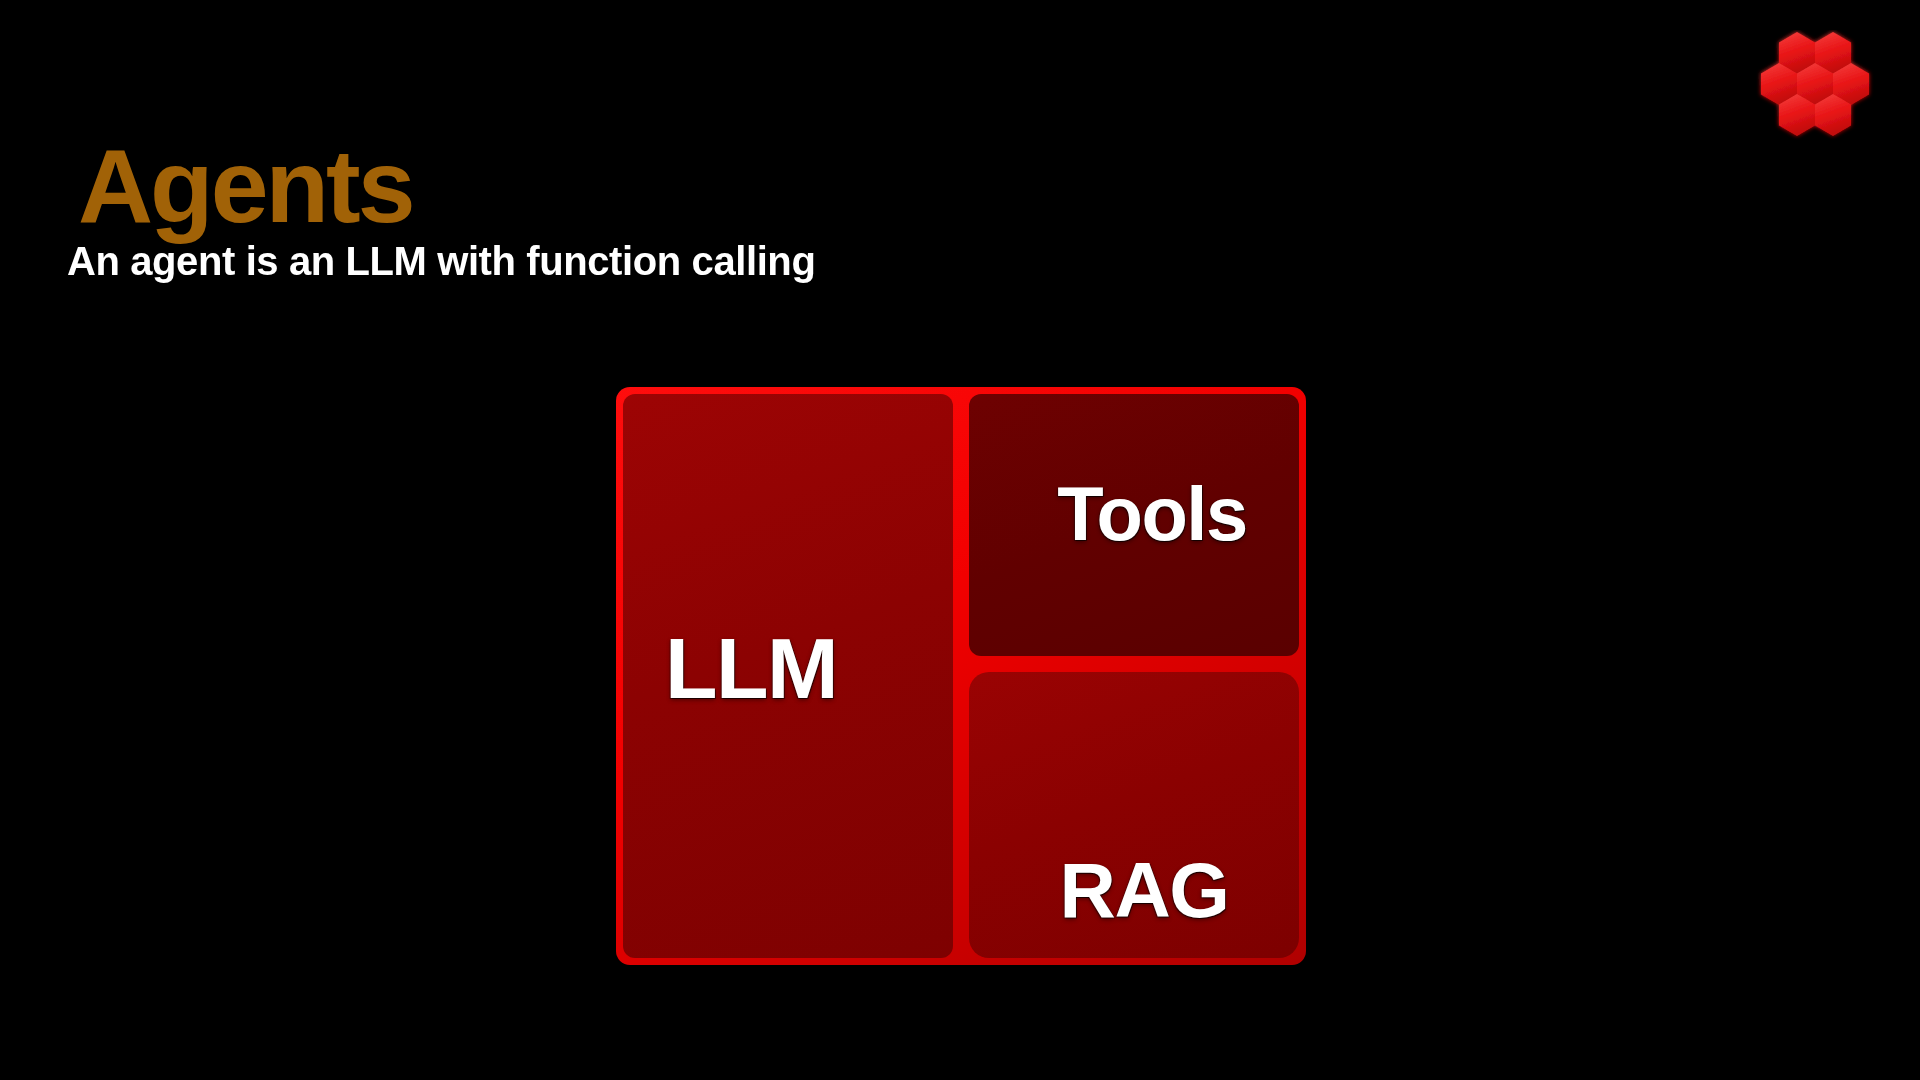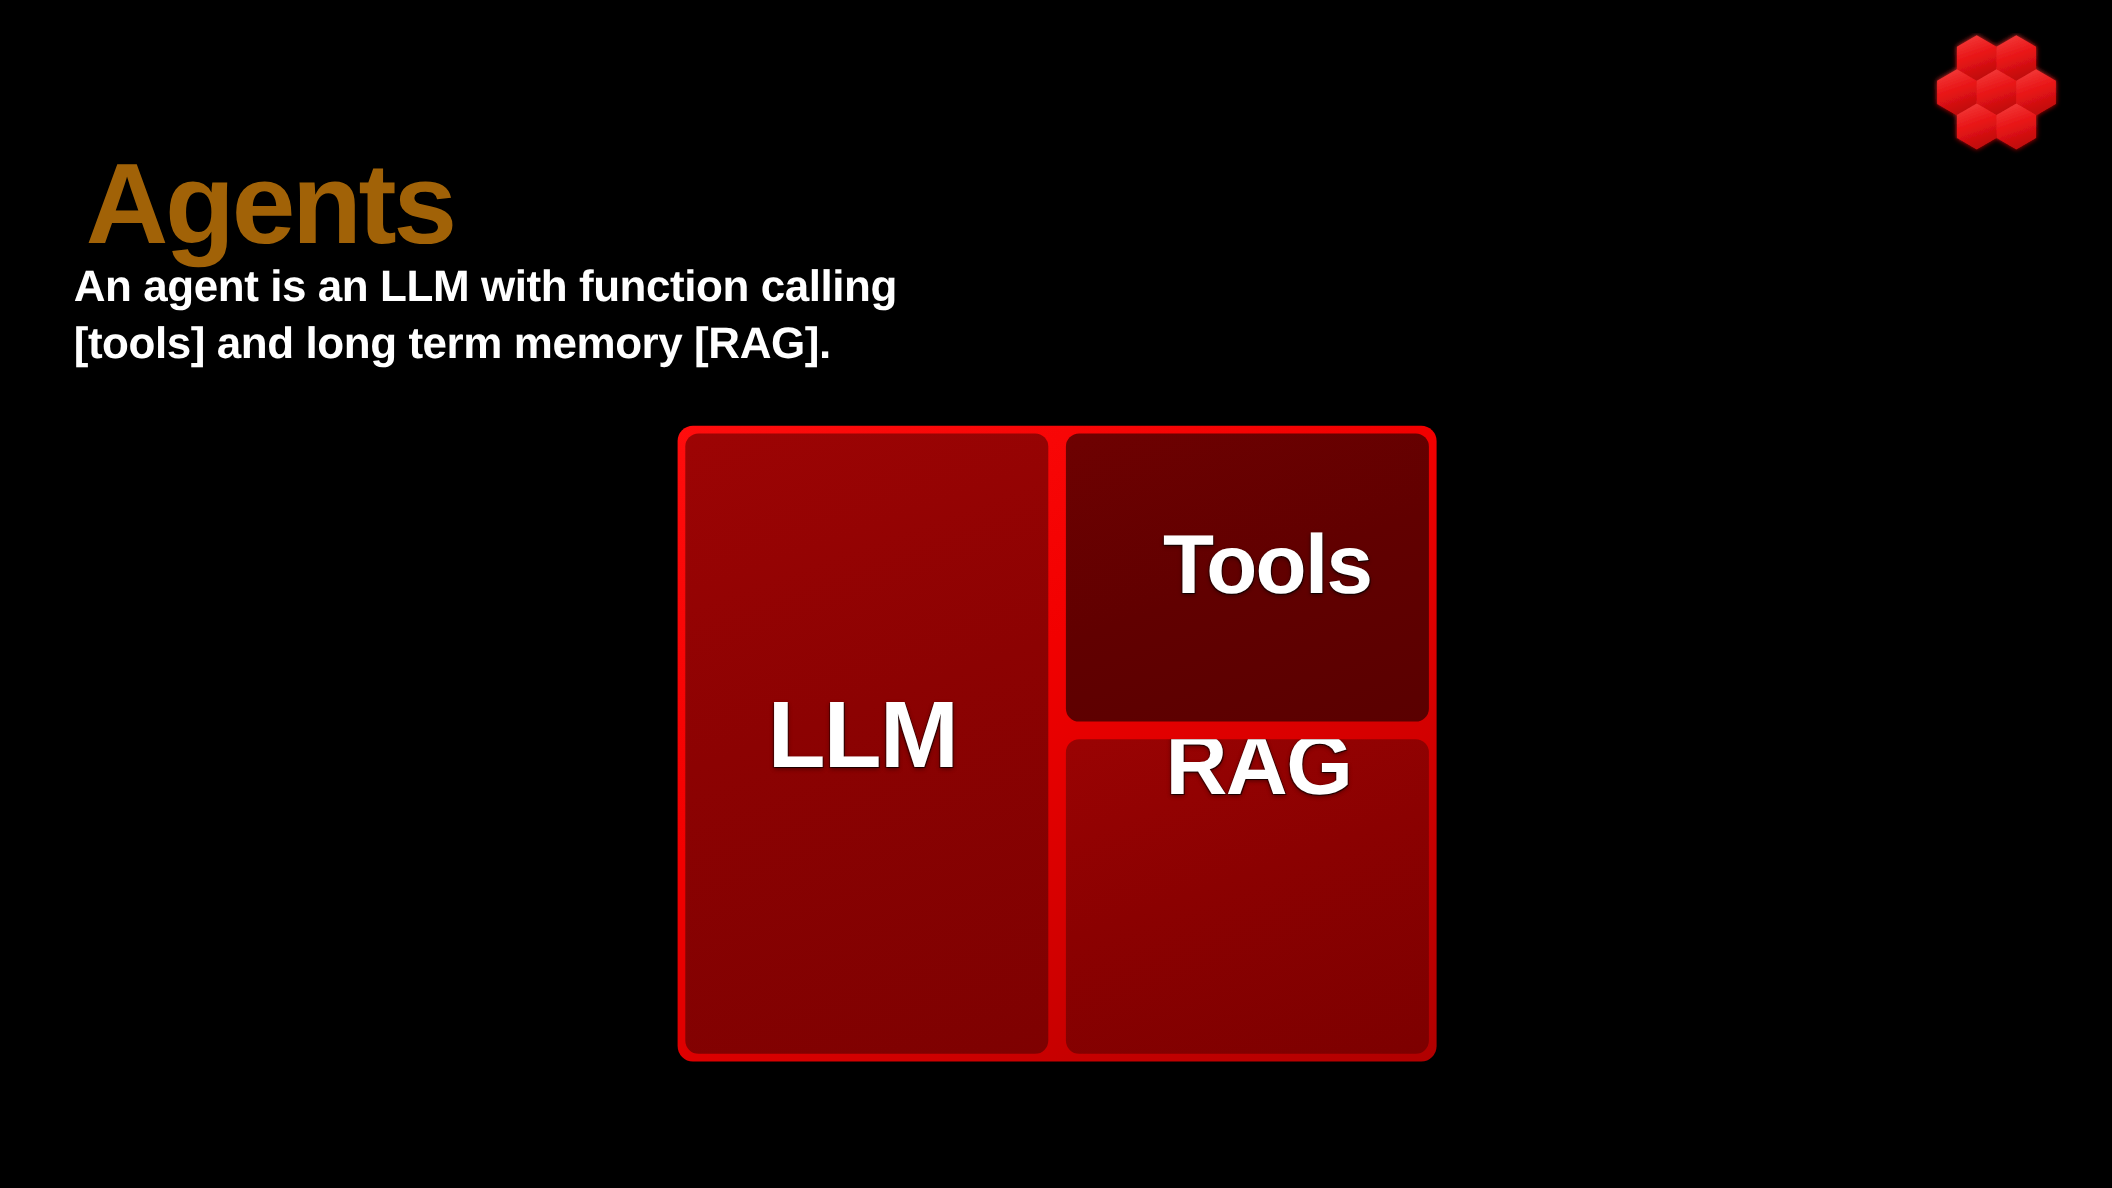--- a/index.html
+++ b/index.html
@@ -99,21 +99,22 @@
       -1px 1px 0 rgba(0,0,0,.35),
        0 2px 4px rgba(0,0,0,.45);
     white-space: nowrap;
   }
 
   
   #panel-llm {
     width: 100%;
     background: linear-gradient(160deg, #9d0404 0%, #8c0202 45%, #7e0101 100%);
     align-items: center;
-    justify-content: center;
+    justify-content: flex-start;
+    padding-left: 46px;
   }
   #panel-llm .panel-label {
     font-size: 86px;
     transform: translate(-4px, -8px);
   }
 
   
   #panel-tools {
     flex: 0 0 262px;
     background: linear-gradient(160deg, #6e0101 0%, #610000 50%, #5a0000 100%);
@@ -122,22 +123,23 @@
   }
   #panel-tools .panel-label {
     font-size: 76px;
     transform: translate(18px, -12px);
   }
 
   
   #panel-rag {
     flex: 1 1 auto;
     background: linear-gradient(160deg, #9a0303 0%, #8b0101 45%, #7d0000 100%);
-    align-items: flex-start;
+    align-items: flex-end;
     justify-content: center;
+    border-radius: 20px;
   }
   #panel-rag .panel-label {
     font-size: 78px;
     transform: translate(10px, -22px);
   }
 </style>
 </head>
 <body>
 
 <div id="slide">
@@ -170,21 +172,20 @@
         <polygon points="42,64 60,74.5 60,95.5 42,106 24,95.5 24,74.5"></polygon>
         <polygon points="78,64 96,74.5 96,95.5 78,106 60,95.5 60,74.5"></polygon>
       </g>
     </svg>
   </div>
 
   <h1 class="title">Agents</h1>
 
   <div class="subtitle">
     <span class="line">An agent is an LLM with function calling</span>
-    <span class="line">[tools] and long term memory [RAG].</span>
   </div>
 
   <div id="diagram">
 
     <div class="col-left">
       <div class="panel" id="panel-llm">
         <span class="panel-label">LLM</span>
       </div>
     </div>
 

